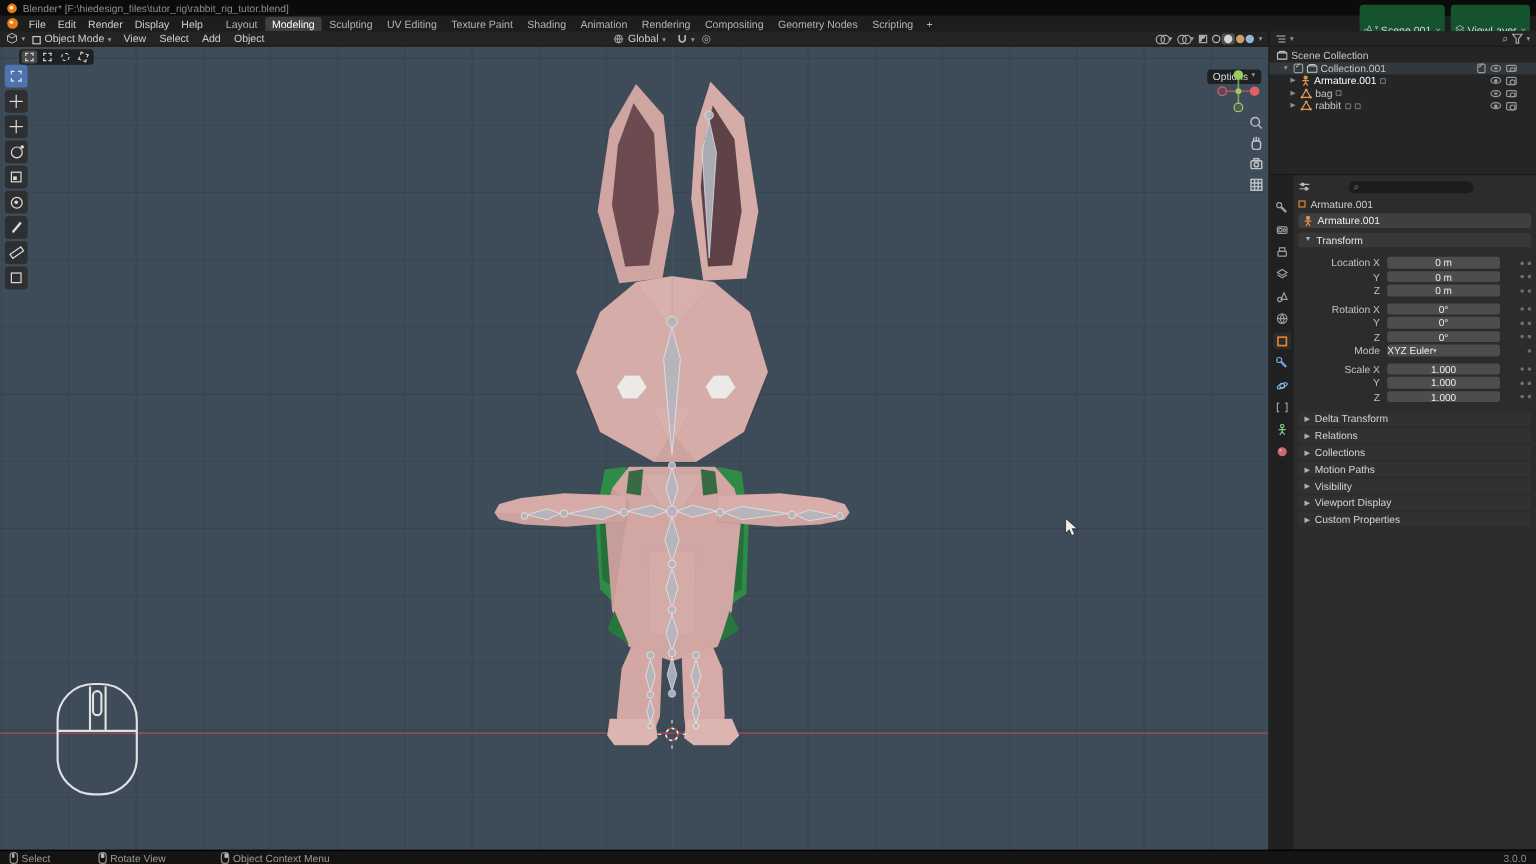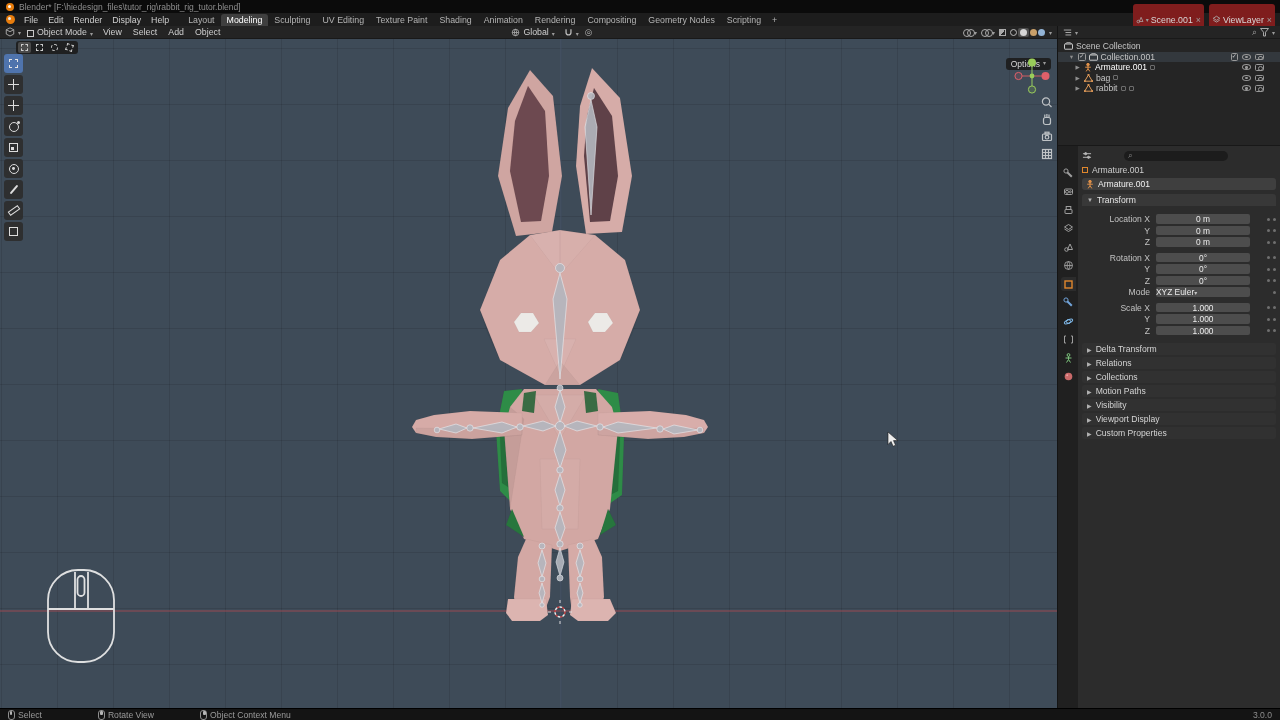--- a/index.html
+++ b/index.html
@@ -17,21 +17,21 @@
   
   .menubar{height:13px;background:#1d1d1d;display:flex;align-items:center;padding:0 5px;font-size:8.8px;color:#cfcfcf;flex:0 0 auto}
   .blogo{width:9px;height:9px;border-radius:50%;background:#e87d0d;margin:0 4px 0 1px;position:relative}
   .blogo::after{content:'';position:absolute;left:2.2px;top:2.2px;width:3.2px;height:3.2px;border-radius:50%;background:#eee}
   .menu-item{padding:1px 5px;border-radius:2px}
   .ws-tabs{display:flex;margin-left:8px}
   .ws-tab{padding:1px 6px;color:#b4b4b4;border-radius:3px 3px 0 0;white-space:nowrap}
   .ws-tab.active{background:#3f3f3f;color:#fff}
   .ws-plus{padding:1px 5px;color:#b4b4b4}
   .menubar-right{margin-left:auto;display:flex;gap:5px;align-items:center}
-  .id-pill{display:flex;align-items:center;gap:2px;background:#7f1d1d;height:11px;border-radius:3px;padding:16px 3px;color:#d8d8d8}
+  .id-pill{display:flex;align-items:flex-start;gap:2px;background:#14532d;height:11px;border-radius:3px;padding:16px 3px;color:#d8d8d8}
   .id-pill .x{color:#9a9a9a;margin-left:1px}
   .mini-arrow{color:#9a9a9a;font-size:6px}
 
   
   .main{flex:1;display:flex;min-height:0}
   .vp-col{width:1057px;display:flex;flex-direction:column;min-width:0}
   .vp-header{height:13px;background:#242424;display:flex;align-items:center;gap:3px;padding:0 5px;font-size:8.8px;color:#d0d0d0;border-bottom:1px solid #191919;flex:0 0 auto}
   .vph-menu{padding:0 4px}
   .vph-widget{display:flex;align-items:flex-end;gap:3px;padding:0 3px}
   .sep-spacer{width:278px}
@@ -130,21 +130,21 @@
   .psection{height:12px;background:#313131;border-radius:2px;display:flex;align-items:center;gap:4px;padding:0 5px;margin-top:2px;color:#d4d4d4}
 
   
   .statusbar{height:12px;background:#141414;display:flex;align-items:center;padding:0 8px;color:#9b9b9b;font-size:8.6px;border-top:1px solid #000;flex:0 0 auto}
   .sb-item{display:flex;align-items:center}
   .smouse{position:relative;width:7px;height:10px;border:1px solid #8f8f8f;border-radius:3px;margin-right:3px;display:inline-block}
   .smouse::after{content:'';position:absolute;width:2.4px;height:3.5px;background:#b5b5b5;top:0.5px;border-radius:1px}
   .smouse.left::after{left:0.5px}
   .smouse.mid::after{left:1.6px}
   .smouse.right::after{right:0.5px}
-  .sb-gap1{margin-left:56px}
+  .sb-gap1{margin-left:40px}
   .sb-gap2{margin-left:46px}
   .sb-version{margin-left:auto;color:#8d8d8d}
   svg{display:block}
 </style>
 </head>
 <body>
 
 <div id="app">
 
   <div class="titlebar">

